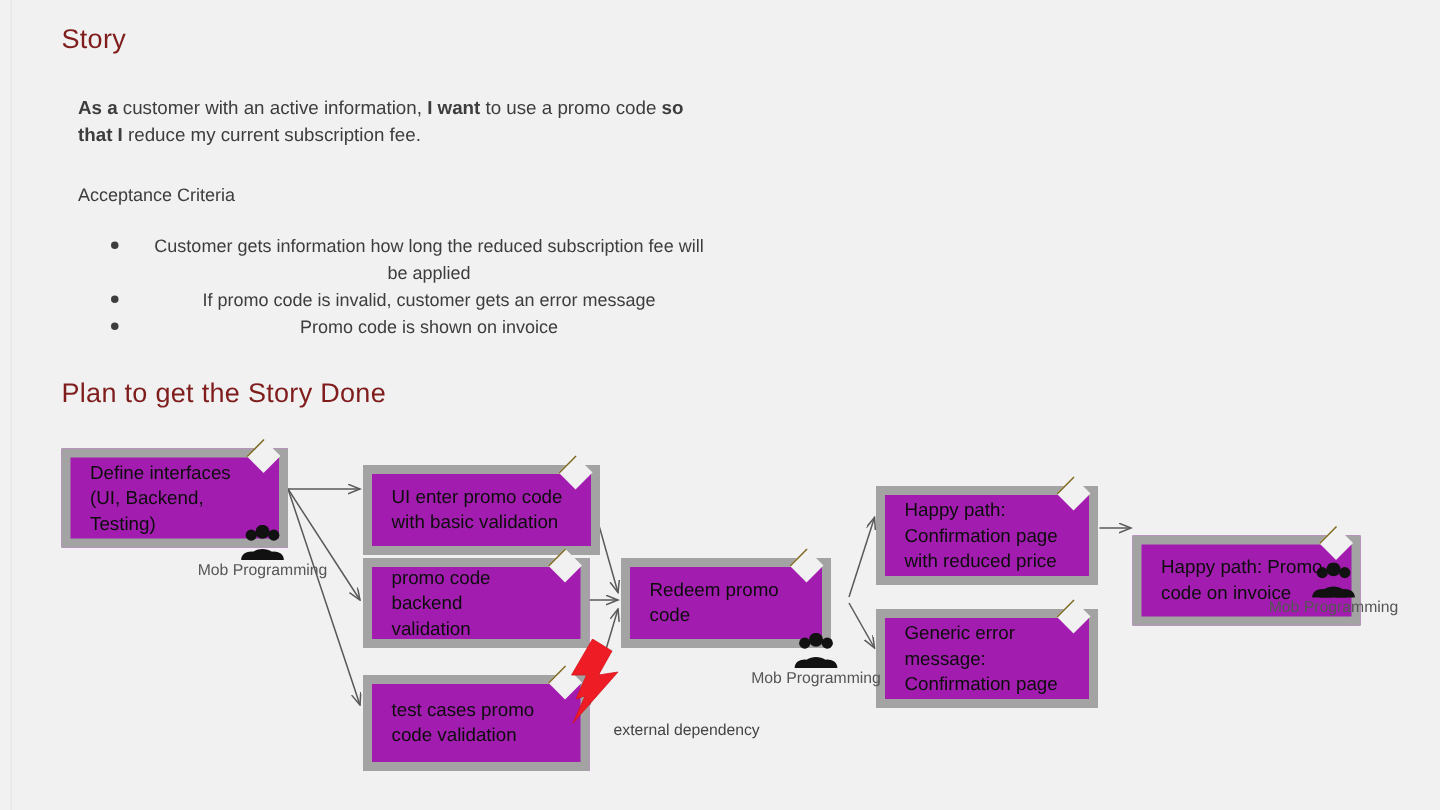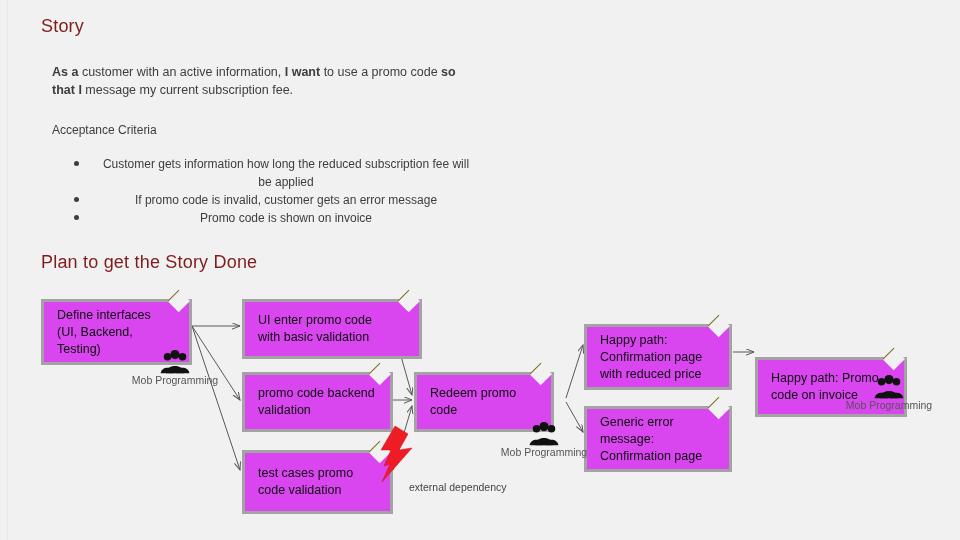--- a/index.html
+++ b/index.html
@@ -84,22 +84,22 @@
     width: 5px;
     height: 5px;
     border-radius: 50%;
     background: #3d3d3d;
   }
 
   
   .note {
     position: absolute;
     box-sizing: border-box;
-    background: #d946ef;
-    border: 3px solid #a3a3a3;
+    background: #a21caf;
+    border: 6px solid #a3a3a3;
     color: #0d0d0d;
     font-size: 12.5px;
     line-height: 17px;
     display: flex;
     align-items: center;
     padding-left: 13px;
     padding-right: 10px;
     white-space: pre-line;
   }
   .note .fold {
@@ -154,21 +154,21 @@
 </head>
 <body>
 
 <div id="canvas">
 
   <div class="edge-rule"></div>
 
   <div class="h1" id="story-title">Story</div>
 
   <div class="story-body">
-    <b>As a</b><span> customer with an active information, </span><b>I want</b><span> to use a promo code </span><b>so that I</b><span> message my current subscription fee.</span>
+    <b>As a</b><span> customer with an active information, </span><b>I want</b><span> to use a promo code </span><b>so that I</b><span> reduce my current subscription fee.</span>
   </div>
 
   <div class="ac-title">Acceptance Criteria</div>
 
   <ul class="ac-list">
     <li>Customer gets information how long the reduced subscription fee will be applied</li>
     <li>If promo code is invalid, customer gets an error message</li>
     <li>Promo code is shown on invoice</li>
   </ul>
 
@@ -193,21 +193,21 @@
     </g>
   </svg>
 
   <div class="note" style="left:41px; top:299px; width:151px; height:66px;">
     <span class="fold"></span>
     <span class="note-text">Define interfaces
 (UI, Backend,
 Testing)</span>
   </div>
 
-  <div class="note" style="left:242px; top:299px; width:180px; height:60px;">
+  <div class="note" style="left:242px; top:310px; width:158px; height:60px;">
     <span class="fold"></span>
     <span class="note-text">UI enter promo code
 with basic validation</span>
   </div>
 
   <div class="note" style="left:242px; top:372px; width:151px; height:60px;">
     <span class="fold"></span>
     <span class="note-text">promo code backend
 validation</span>
   </div>

